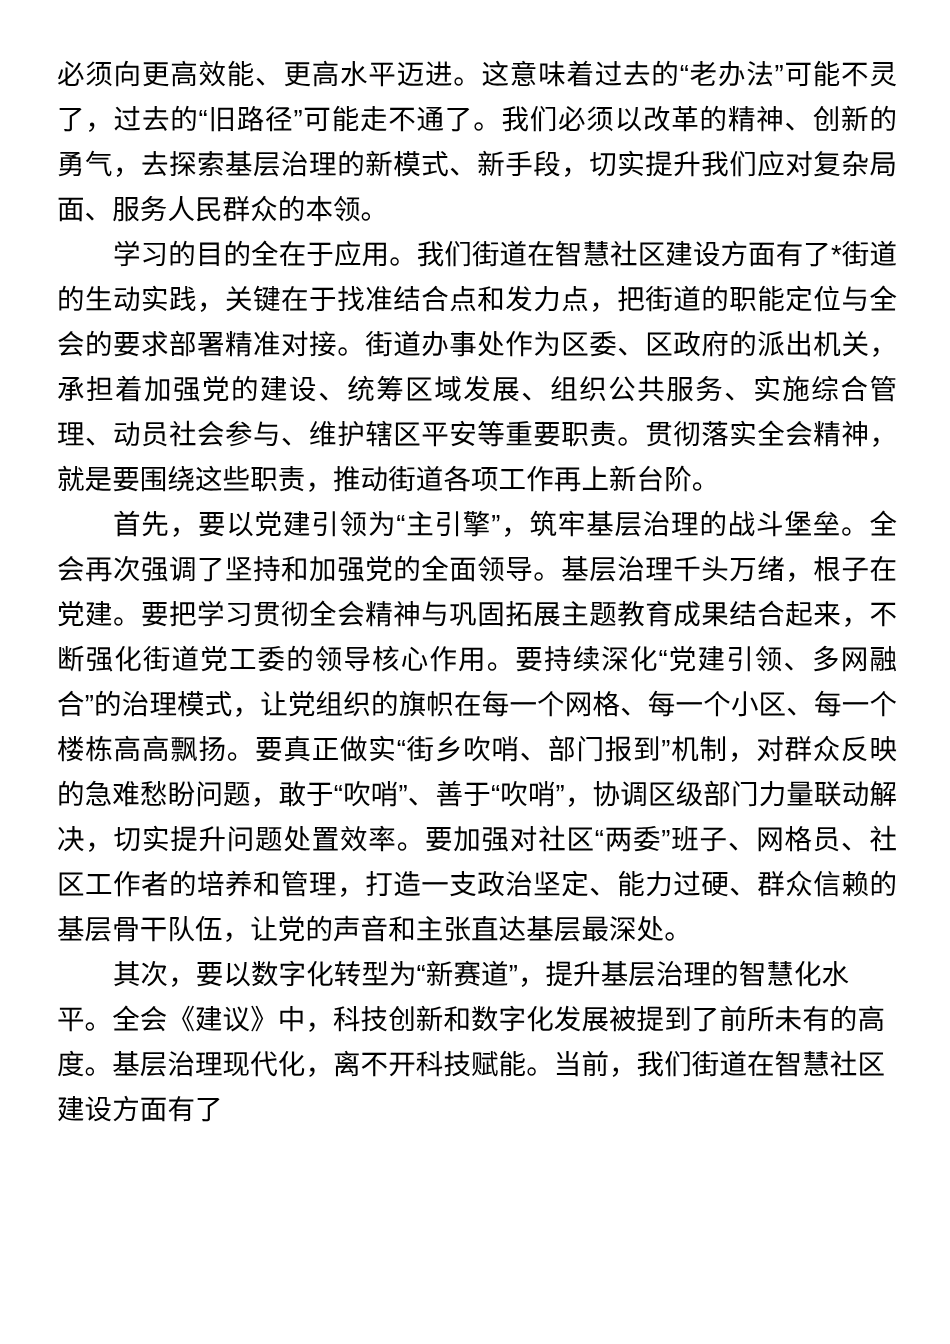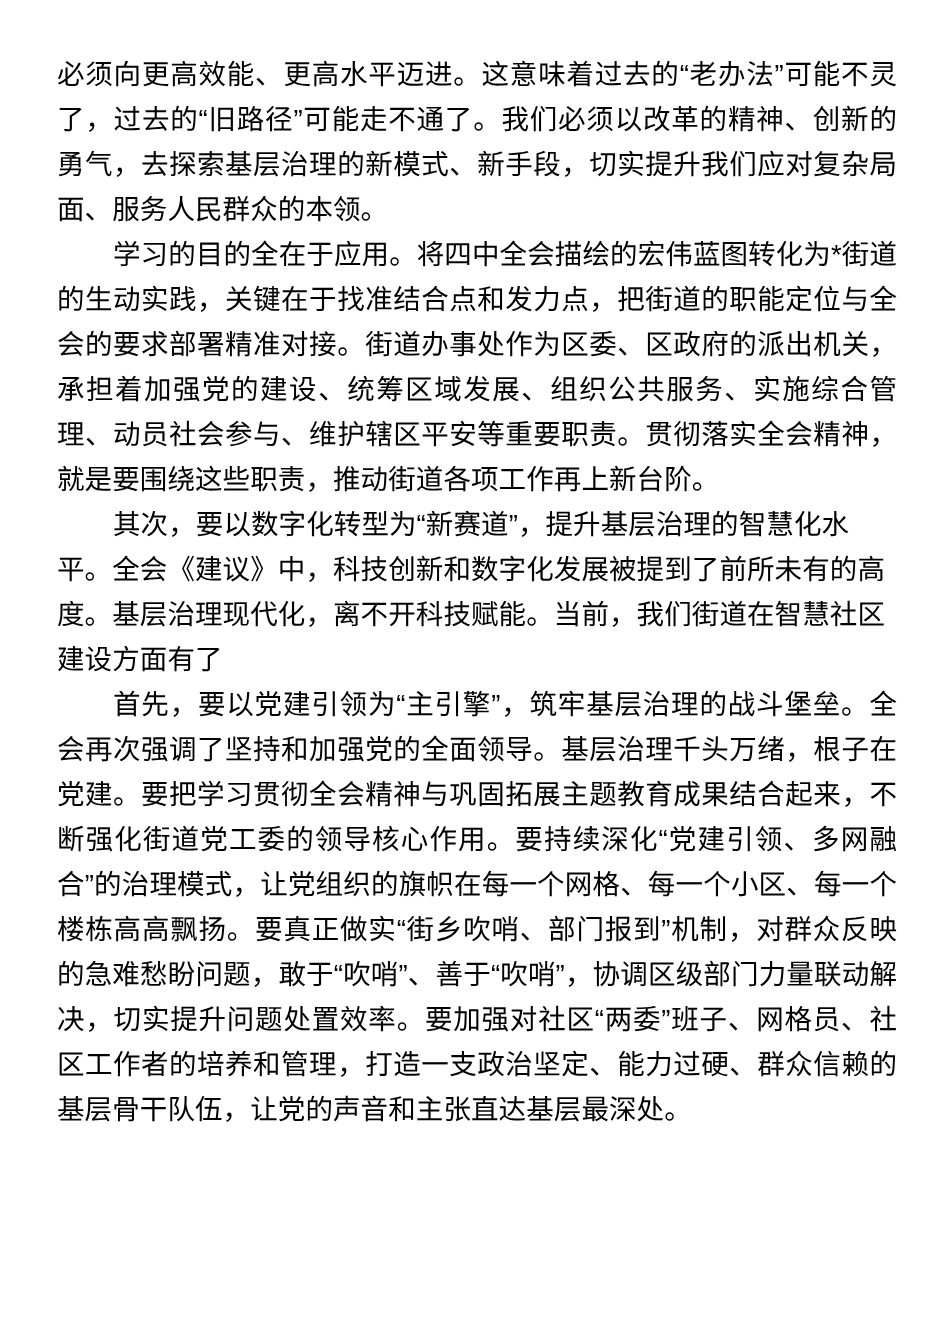--- a/index.html
+++ b/index.html
@@ -47,20 +47,20 @@
 </style>
 </head>
 <body>
 
 <div class="page">
   <div class="doc-body">
 
     <p class="para">必须向更高效能、更高水平迈进。这意味着过去的“老办法”可能不灵了，过去的“旧路径”可能走不通了。我们必须以改革的精神、创新的勇气，去探索基层治理的新模式、新手段，切实提升我们应对复杂局面、服务人民群众的本领。</p>
 
 
-    <p class="para indent">学习的目的全在于应用。将四中全会描绘的宏伟蓝图转化为*街道的生动实践，关键在于找准结合点和发力点，把街道的职能定位与全会的要求部署精准对接。街道办事处作为区委、区政府的派出机关，承担着加强党的建设、统筹区域发展、组织公共服务、实施综合管理、动员社会参与、维护辖区平安等重要职责。贯彻落实全会精神，就是要围绕这些职责，推动街道各项工作再上新台阶。</p>
+    <p class="para indent">学习的目的全在于应用。我们街道在智慧社区建设方面有了*街道的生动实践，关键在于找准结合点和发力点，把街道的职能定位与全会的要求部署精准对接。街道办事处作为区委、区政府的派出机关，承担着加强党的建设、统筹区域发展、组织公共服务、实施综合管理、动员社会参与、维护辖区平安等重要职责。贯彻落实全会精神，就是要围绕这些职责，推动街道各项工作再上新台阶。</p>
+
+    <p class="para indent">首先，要以党建引领为“主引擎”，筑牢基层治理的战斗堡垒。全会再次强调了坚持和加强党的全面领导。基层治理千头万绪，根子在党建。要把学习贯彻全会精神与巩固拓展主题教育成果结合起来，不断强化街道党工委的领导核心作用。要持续深化“党建引领、多网融合”的治理模式，让党组织的旗帜在每一个网格、每一个小区、每一个楼栋高高飘扬。要真正做实“街乡吹哨、部门报到”机制，对群众反映的急难愁盼问题，敢于“吹哨”、善于“吹哨”，协调区级部门力量联动解决，切实提升问题处置效率。要加强对社区“两委”班子、网格员、社区工作者的培养和管理，打造一支政治坚定、能力过硬、群众信赖的基层骨干队伍，让党的声音和主张直达基层最深处。</p>
 
     <p class="para indent nowrap-last">其次，要以数字化转型为“新赛道”，提升基层治理的智慧化水平。全会《建议》中，科技创新和数字化发展被提到了前所未有的高度。基层治理现代化，离不开科技赋能。当前，我们街道在智慧社区建设方面有了</p>
-
-    <p class="para indent">首先，要以党建引领为“主引擎”，筑牢基层治理的战斗堡垒。全会再次强调了坚持和加强党的全面领导。基层治理千头万绪，根子在党建。要把学习贯彻全会精神与巩固拓展主题教育成果结合起来，不断强化街道党工委的领导核心作用。要持续深化“党建引领、多网融合”的治理模式，让党组织的旗帜在每一个网格、每一个小区、每一个楼栋高高飘扬。要真正做实“街乡吹哨、部门报到”机制，对群众反映的急难愁盼问题，敢于“吹哨”、善于“吹哨”，协调区级部门力量联动解决，切实提升问题处置效率。要加强对社区“两委”班子、网格员、社区工作者的培养和管理，打造一支政治坚定、能力过硬、群众信赖的基层骨干队伍，让党的声音和主张直达基层最深处。</p>
 
   </div>
 </div>
 
 </body></html>

